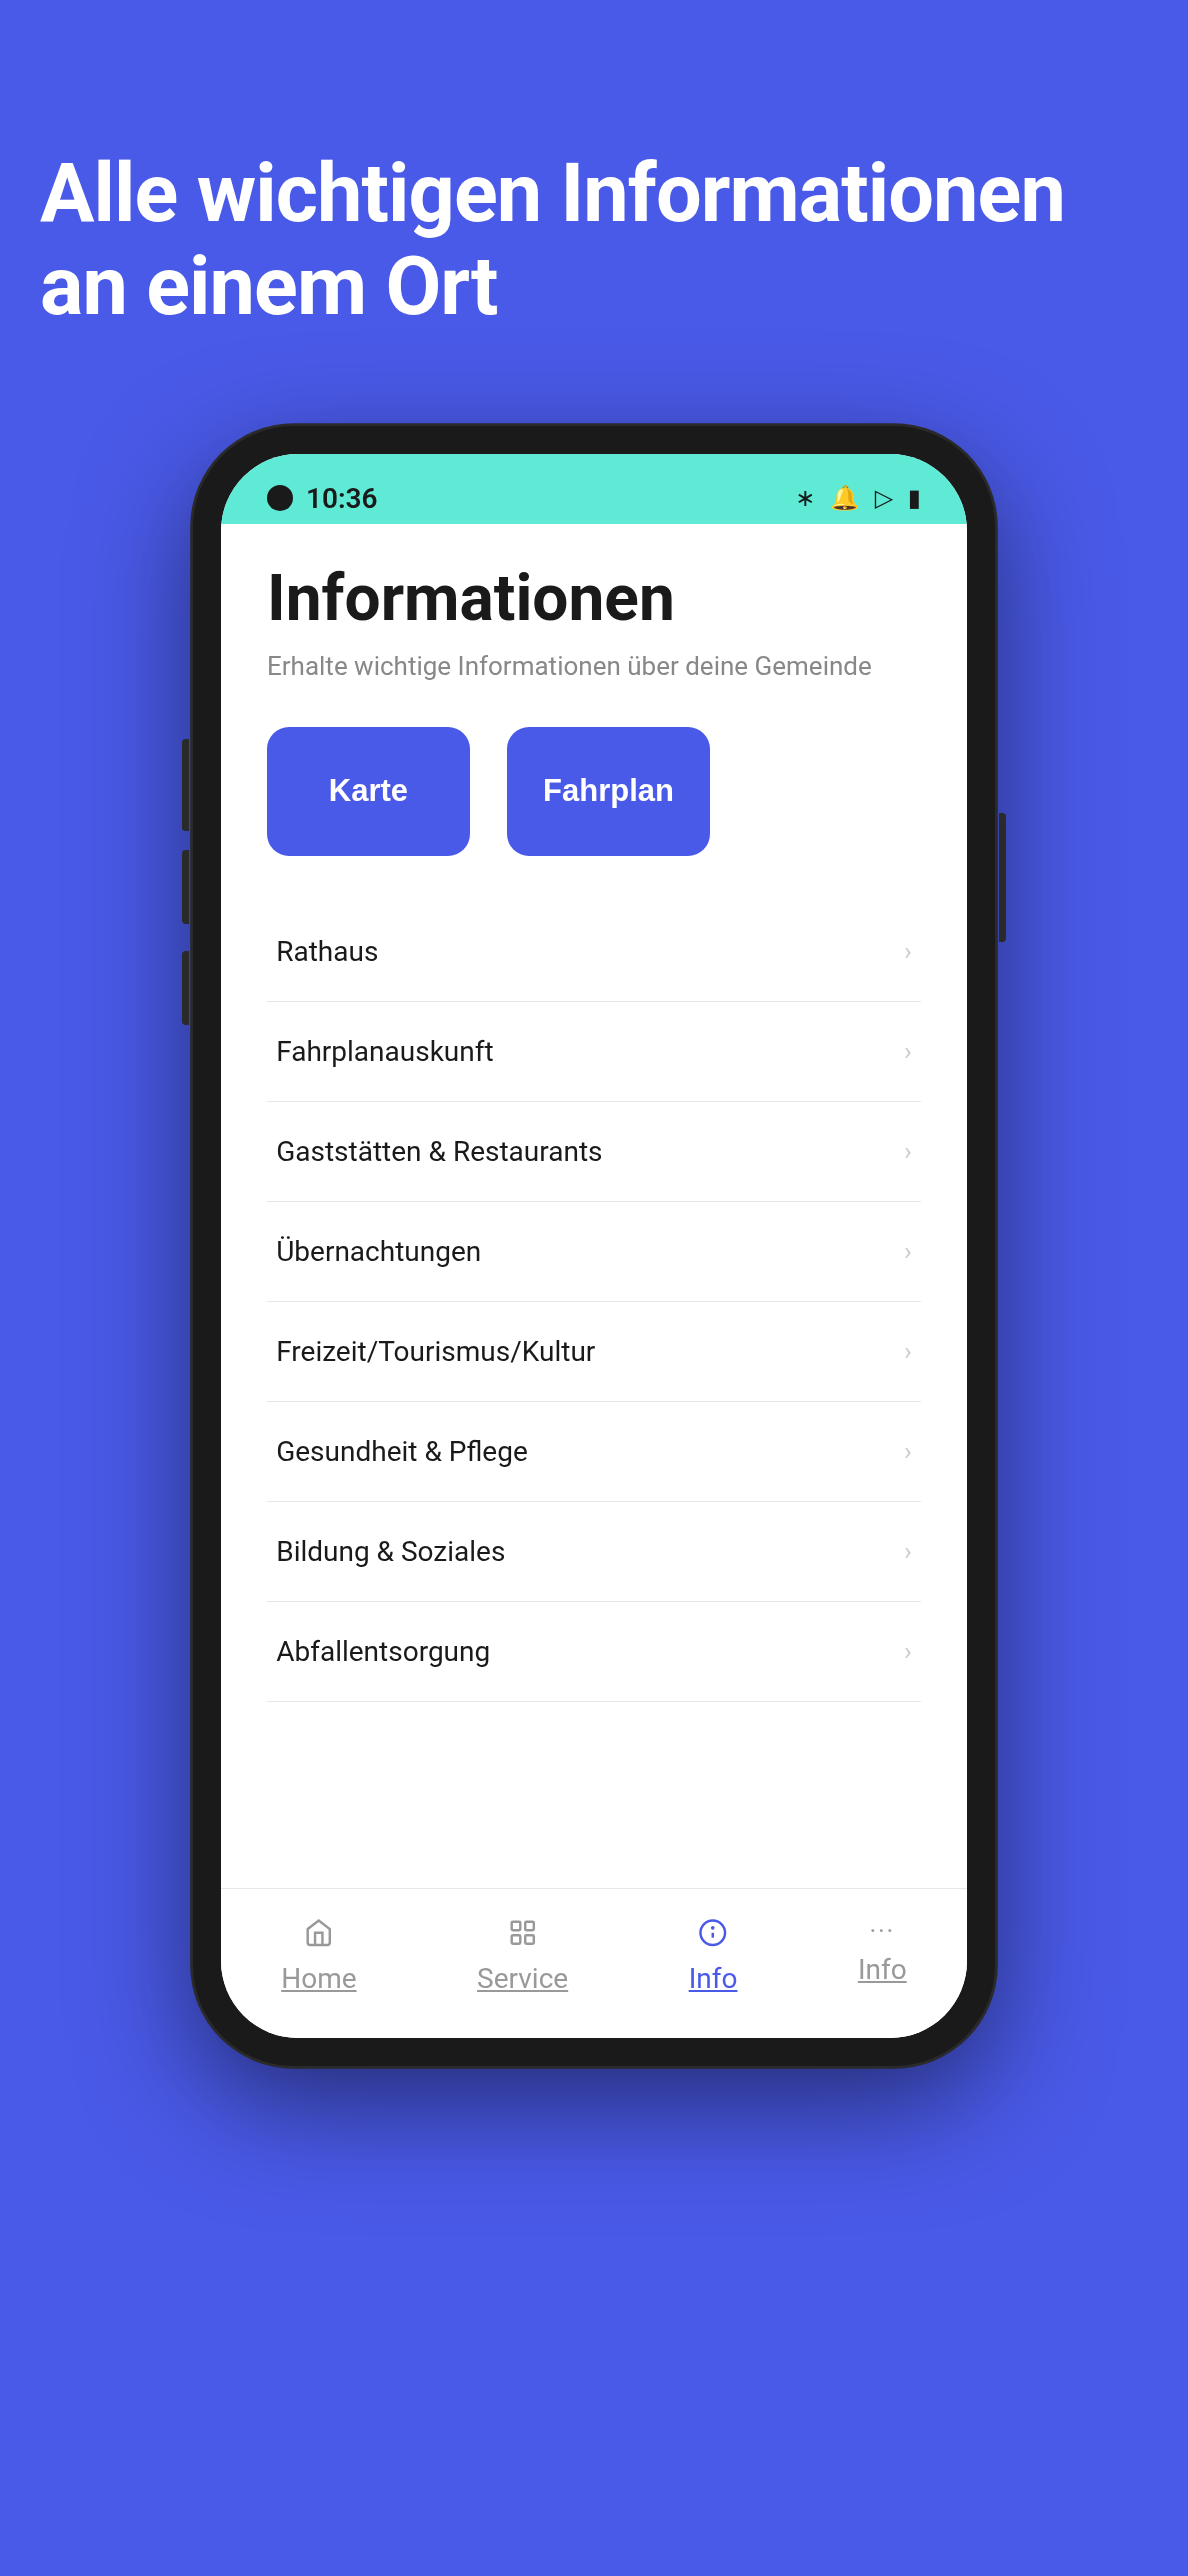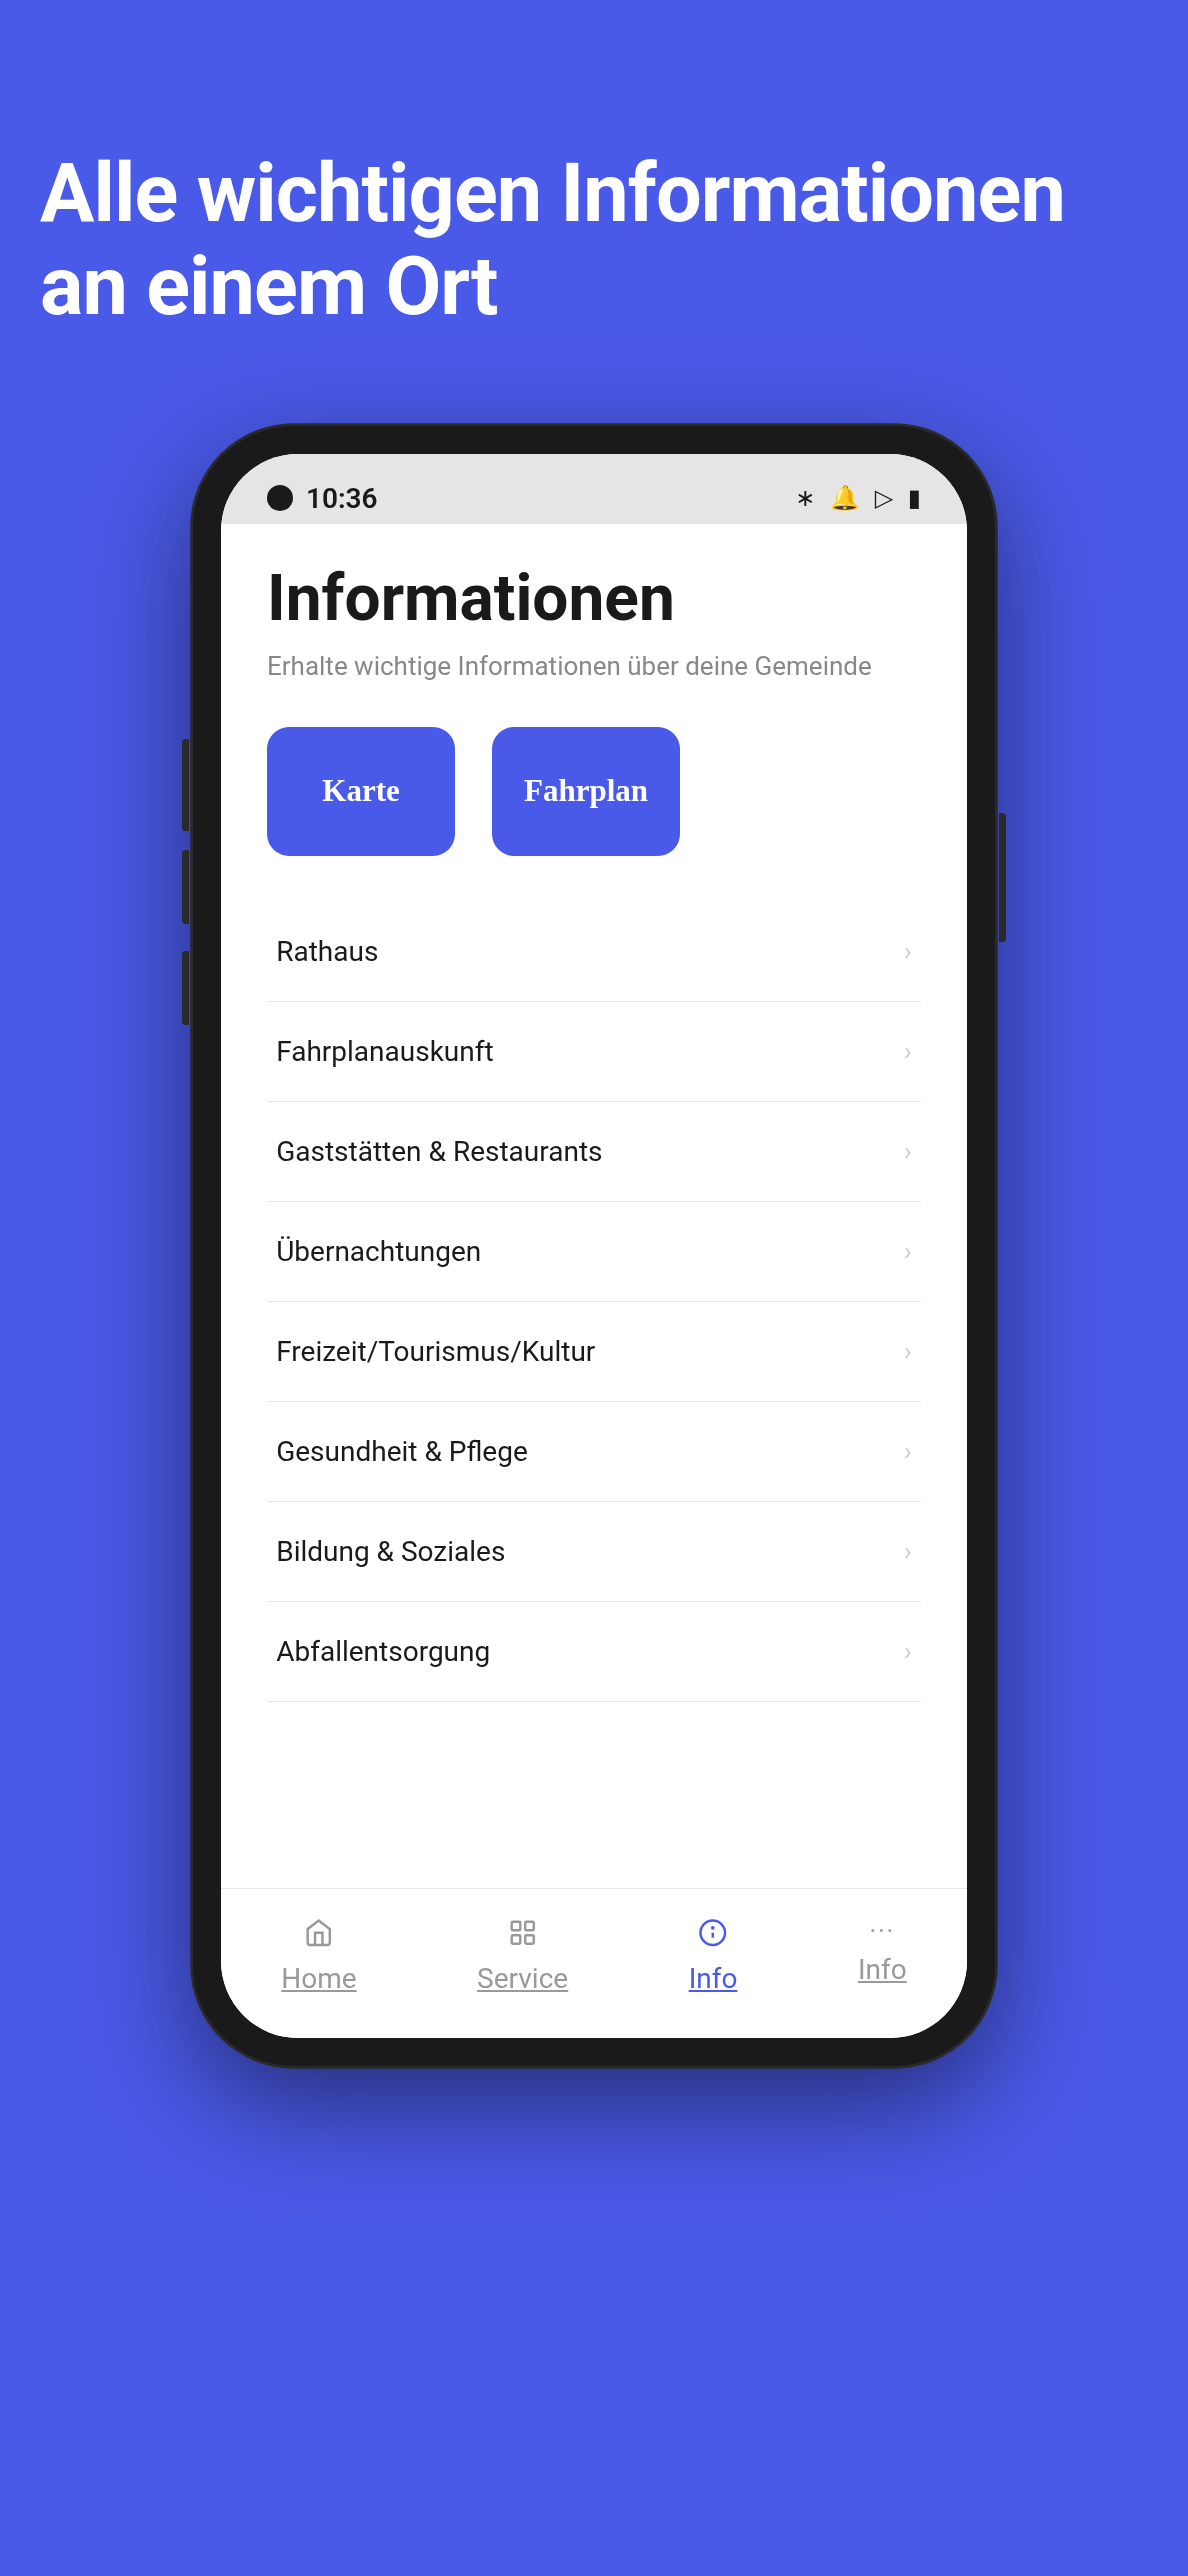--- a/index.html
+++ b/index.html
@@ -81,21 +81,21 @@
       bottom: 28px;
       background: #f8f8f8;
       border-radius: 77px;
       overflow: hidden;
       display: flex;
       flex-direction: column;
     }
 
     
     .status-bar {
-      background: #e5e5e5;
+      background: #5eead4;
       padding: 28px 46px 9.2px 46px;
       display: flex;
       justify-content: space-between;
       align-items: center;
       flex-shrink: 0;
     }
 
     .status-time {
       font-size: 28px;
       font-weight: 600;
@@ -144,29 +144,28 @@
       display: flex;
       gap: 37px;
       margin-bottom: 46px;
     }
 
     .quick-btn {
       background: #4A5AE8;
       color: white;
       border: none;
       border-radius: 22px;
-      width: 188px;
+      width: 203px;
       height: 129px;
       font-size: 31px;
       font-weight: 600;
       cursor: pointer;
       display: flex;
       align-items: center;
       justify-content: center;
-      font-family: Liberation Serif, serif;
     }
 
     .menu-list {
       list-style: none;
     }
 
     .menu-item {
       display: flex;
       justify-content: space-between;
       align-items: center;

